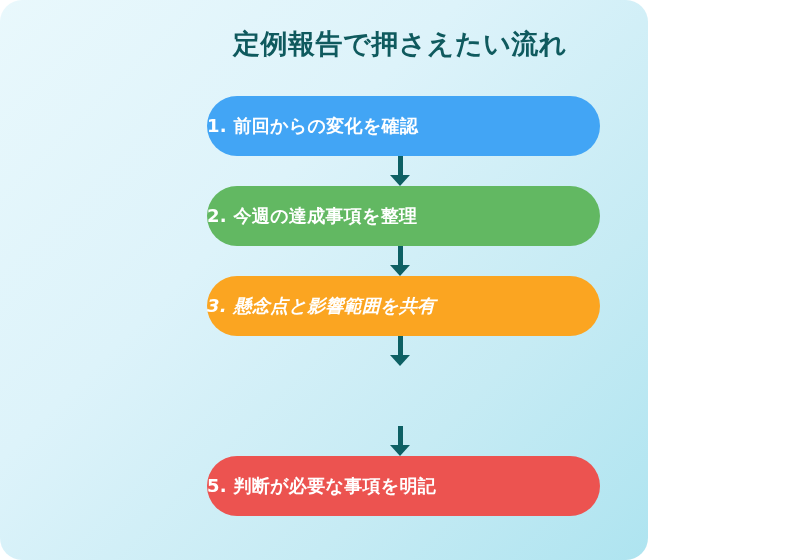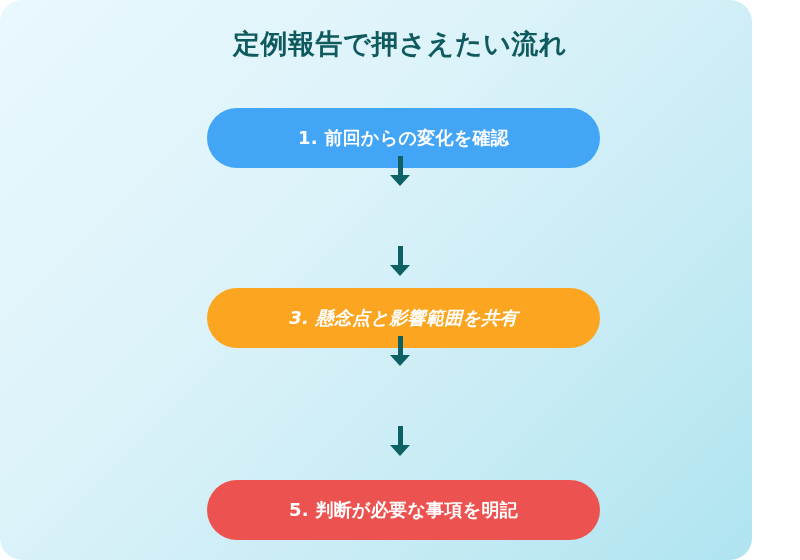--- a/index.html
+++ b/index.html
@@ -8,21 +8,21 @@
     background: #ffffff;
   }
   body {
     width: 800px;
     height: 560px;
     overflow: hidden;
     font-family: "DejaVu Sans", "Liberation Sans", sans-serif;
   }
   #canvas {
     position: relative;
-    width: 752px;
+    width: 648px;
     height: 560px;
     box-sizing: border-box;
     border-radius: 22px;
     overflow: hidden;
     background: linear-gradient(135deg, #e9f8fc 0%, #ddf3fa 38%, #c6ebf4 72%, #aee4f0 100%);
   }
   #chart-title {
     position: absolute;
     left: 0;
     top: 24px;
@@ -45,27 +45,26 @@
     position: relative;
     width: 800px;
     height: 90px;
   }
   .flow-row.last {
     height: 60px;
   }
   .flow-node {
     position: absolute;
     left: 207px;
-    top: 12px;
+    top: 0;
     width: 393px;
     height: 60px;
     border-radius: 30px;
     display: flex;
     align-items: center;
-    justify-content: center;
     box-sizing: border-box;
   }
   .flow-label {
     font-size: 18px;
     font-weight: bold;
     color: #ffffff;
     letter-spacing: 0.3px;
     white-space: nowrap;
     text-align: center;
   }
@@ -109,20 +108,23 @@
       <div class="flow-node" style="background: rgb(66, 165, 245);">
         <span class="flow-label" style="color: rgb(255, 255, 255);">1. 前回からの変化を確認</span>
       </div>
       <div class="connector">
         <div class="connector-shaft" style="background: rgb(13, 96, 100);"></div>
         <div class="connector-head" style="border-top-color: rgb(13, 96, 100);"></div>
       </div>
     </div>
 
     <div class="flow-row">
+      <div class="flow-node" style="background: rgb(98, 184, 98);">
+        <span class="flow-label" style="color: rgb(255, 255, 255);">2. 今週の達成事項を整理</span>
+      </div>
       <div class="connector">
         <div class="connector-shaft" style="background: rgb(13, 96, 100);"></div>
         <div class="connector-head" style="border-top-color: rgb(13, 96, 100);"></div>
       </div>
     </div>
 
     <div class="flow-row">
       <div class="flow-node" style="background: rgb(251, 165, 33); font-style: italic;">
         <span class="flow-label" style="color: rgb(255, 255, 255);">3. 懸念点と影響範囲を共有</span>
       </div>
@@ -133,19 +135,19 @@
     </div>
 
     <div class="flow-row">
       <div class="connector">
         <div class="connector-shaft" style="background: rgb(13, 96, 100);"></div>
         <div class="connector-head" style="border-top-color: rgb(13, 96, 100);"></div>
       </div>
     </div>
 
     <div class="flow-row last">
-      <div class="flow-node" style="background: rgb(236, 83, 80); margin-top: 12px;">
+      <div class="flow-node" style="background: rgb(236, 83, 80);">
         <span class="flow-label" style="color: rgb(255, 255, 255);">5. 判断が必要な事項を明記</span>
       </div>
     </div>
 
   </div>
 </div>
 
 </body></html>

